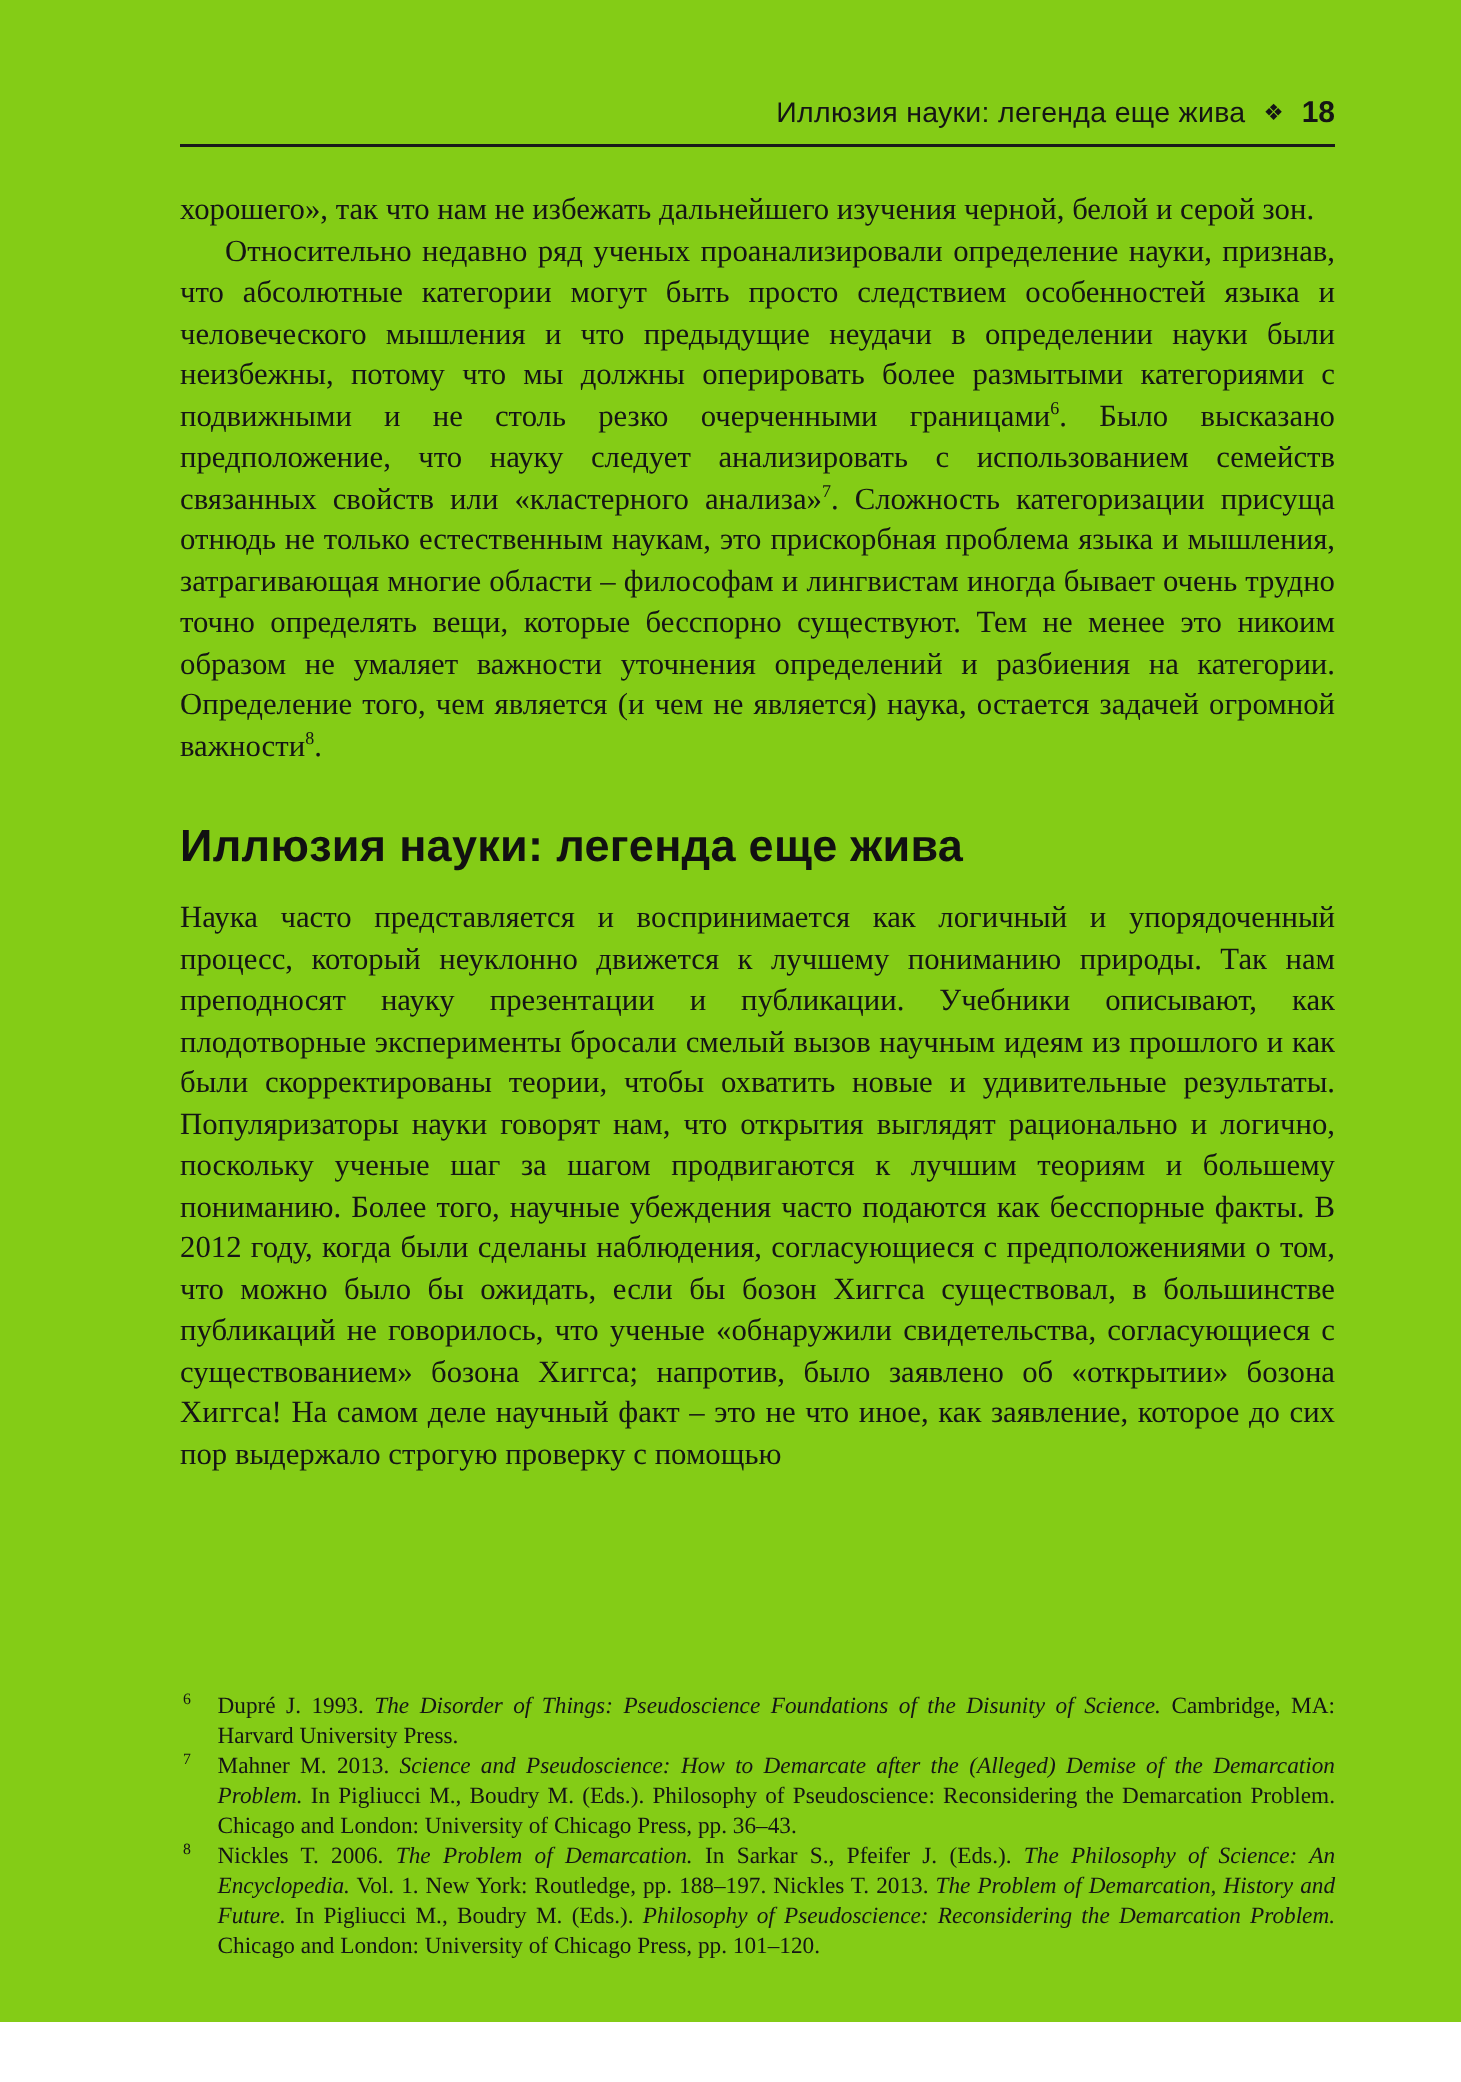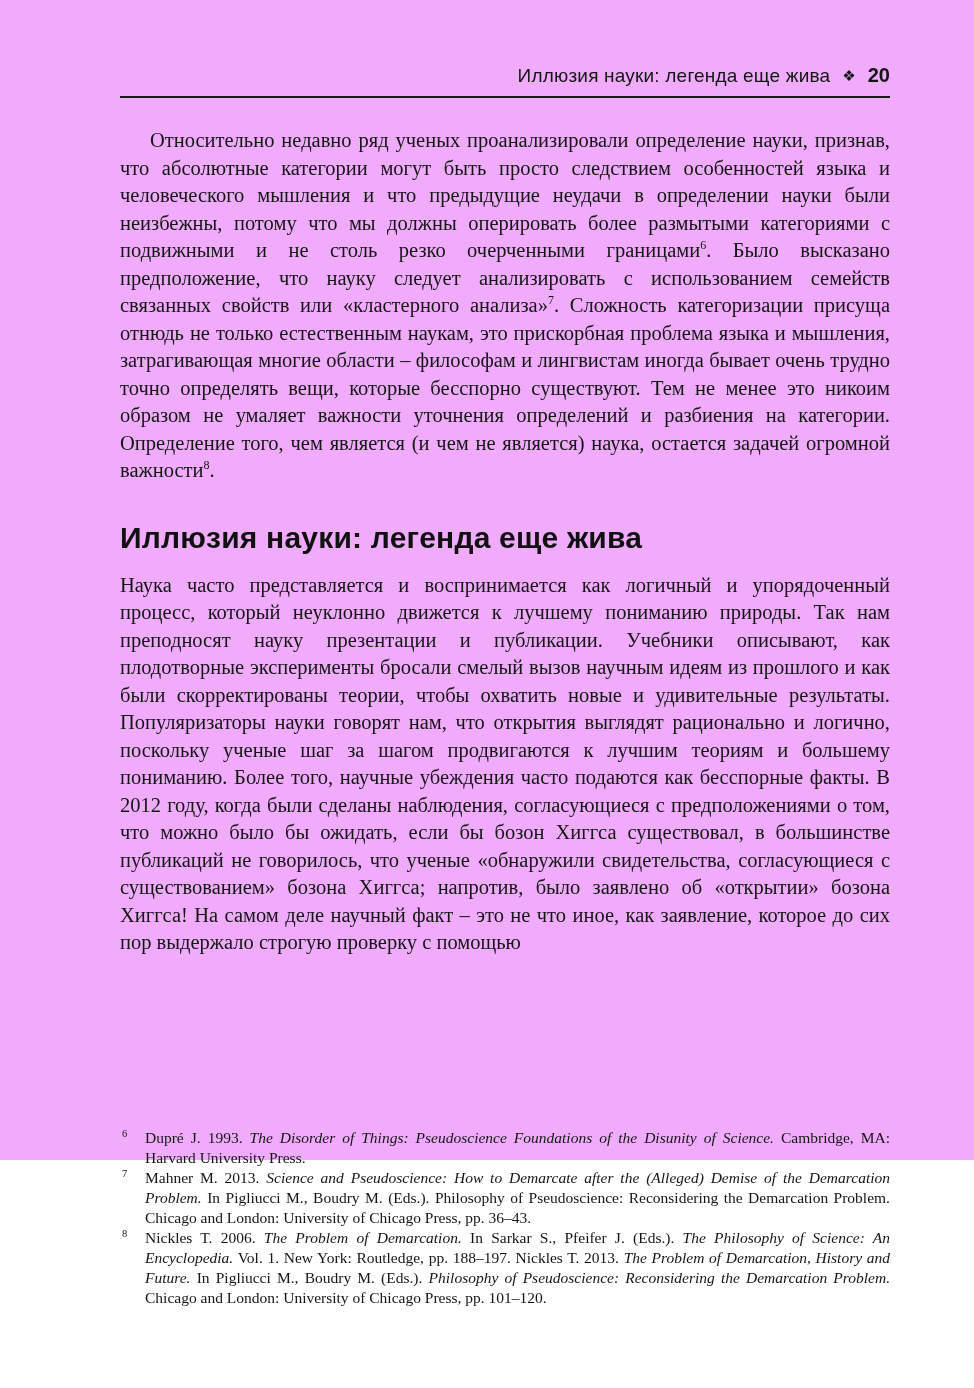--- a/index.html
+++ b/index.html
@@ -6,23 +6,23 @@
     margin: 0;
     padding: 0;
     background: #ffffff;
     width: 974px;
     height: 1388px;
     overflow: hidden;
   }
   .page {
     position: relative;
     width: 974px;
-    height: 1160px;
+    height: 1348px;
     box-sizing: border-box;
-    background: #f0abfc;
+    background: #84cc16;
     color: #151515;
     padding: 64px 84px 0 120px;
     font-family: "Liberation Serif", "DejaVu Serif", serif;
   }
   
   .running-head {
     display: flex;
     justify-content: flex-end;
     align-items: baseline;
     gap: 12px;
@@ -37,21 +37,21 @@
   
   main { margin-top: 29px; }
   .para {
     margin: 0;
     font-size: 20.5px;
     line-height: 27.5px;
     text-align: justify;
     hyphens: auto;
     -webkit-hyphens: auto;
   }
-  .para.indent { text-indent: 30px; margin-top: 21px; }
+  .para.indent { text-indent: 30px; }
   .para sup {
     font-size: 12px;
     line-height: 0;
     vertical-align: super;
   }
   .section-heading {
     font-family: "Liberation Sans", "DejaVu Sans", sans-serif;
     font-weight: bold;
     font-size: 30px;
     letter-spacing: 0.2px;
@@ -90,24 +90,25 @@
   .fn-text i { font-style: italic; }
 </style>
 </head>
 <body>
 
 <div class="page">
 
   <header class="running-head">
     <span class="rh-title">Иллюзия науки: легенда еще жива</span>
     <span class="rh-sep">❖</span>
-    <span class="rh-num">20</span>
+    <span class="rh-num">18</span>
   </header>
 
   <main>
+    <p class="para"><span>хорошего», так что нам не избежать дальнейшего изучения черной, белой и серой зон.</span></p>
     <p class="para indent"><span>Относительно недавно ряд ученых проанализировали определение науки, признав, что абсолютные категории могут быть просто следствием особенностей языка и человеческого мышления и что предыдущие неудачи в определении науки были неизбежны, потому что мы должны оперировать более размытыми категориями с подвижными и не столь резко очерченными границами</span><sup>6</sup><span>. Было высказано предположение, что науку следует анализировать с использованием семейств связанных свойств или «кластерного анализа»</span><sup>7</sup><span>. Сложность категоризации присуща отнюдь не только естественным наукам, это прискорбная проблема языка и мышления, затрагивающая многие области – философам и лингвистам иногда бывает очень трудно точно определять вещи, которые бесспорно существуют. Тем не менее это никоим образом не умаляет важности уточнения определений и разбиения на категории. Определение того, чем является (и чем не является) наука, остается задачей огромной важности</span><sup>8</sup><span>.</span></p>
     <h1 class="section-heading">Иллюзия науки: легенда еще жива</h1>
     <p class="para"><span>Наука часто представляется и воспринимается как логичный и упорядоченный процесс, который неуклонно движется к лучшему пониманию природы. Так нам преподносят науку презентации и публикации. Учебники описывают, как плодотворные эксперименты бросали смелый вызов научным идеям из прошлого и как были скорректированы теории, чтобы охватить новые и удивительные результаты. Популяризаторы науки говорят нам, что открытия выглядят рационально и логично, поскольку ученые шаг за шагом продвигаются к лучшим теориям и большему пониманию. Более того, научные убеждения часто подаются как бесспорные факты. В 2012 году, когда были сделаны наблюдения, согласующиеся с предположениями о том, что можно было бы ожидать, если бы бозон Хиггса существовал, в большинстве публикаций не говорилось, что ученые «обнаружили свидетельства, согласующиеся с существованием» бозона Хиггса; напротив, было заявлено об «открытии» бозона Хиггса! На самом деле научный факт – это не что иное, как заявление, которое до сих пор выдержало строгую проверку с помощью</span></p>
   </main>
 
   <footer class="footnotes">
     <div class="footnote">
       <span class="fn-num">6</span>
       <span class="fn-text"><span>Dupré J. 1993. </span><i>The Disorder of Things: Pseudoscience Foundations of the Disunity of Science.</i><span> Cambridge, MA: Harvard University Press.</span></span>
     </div>

